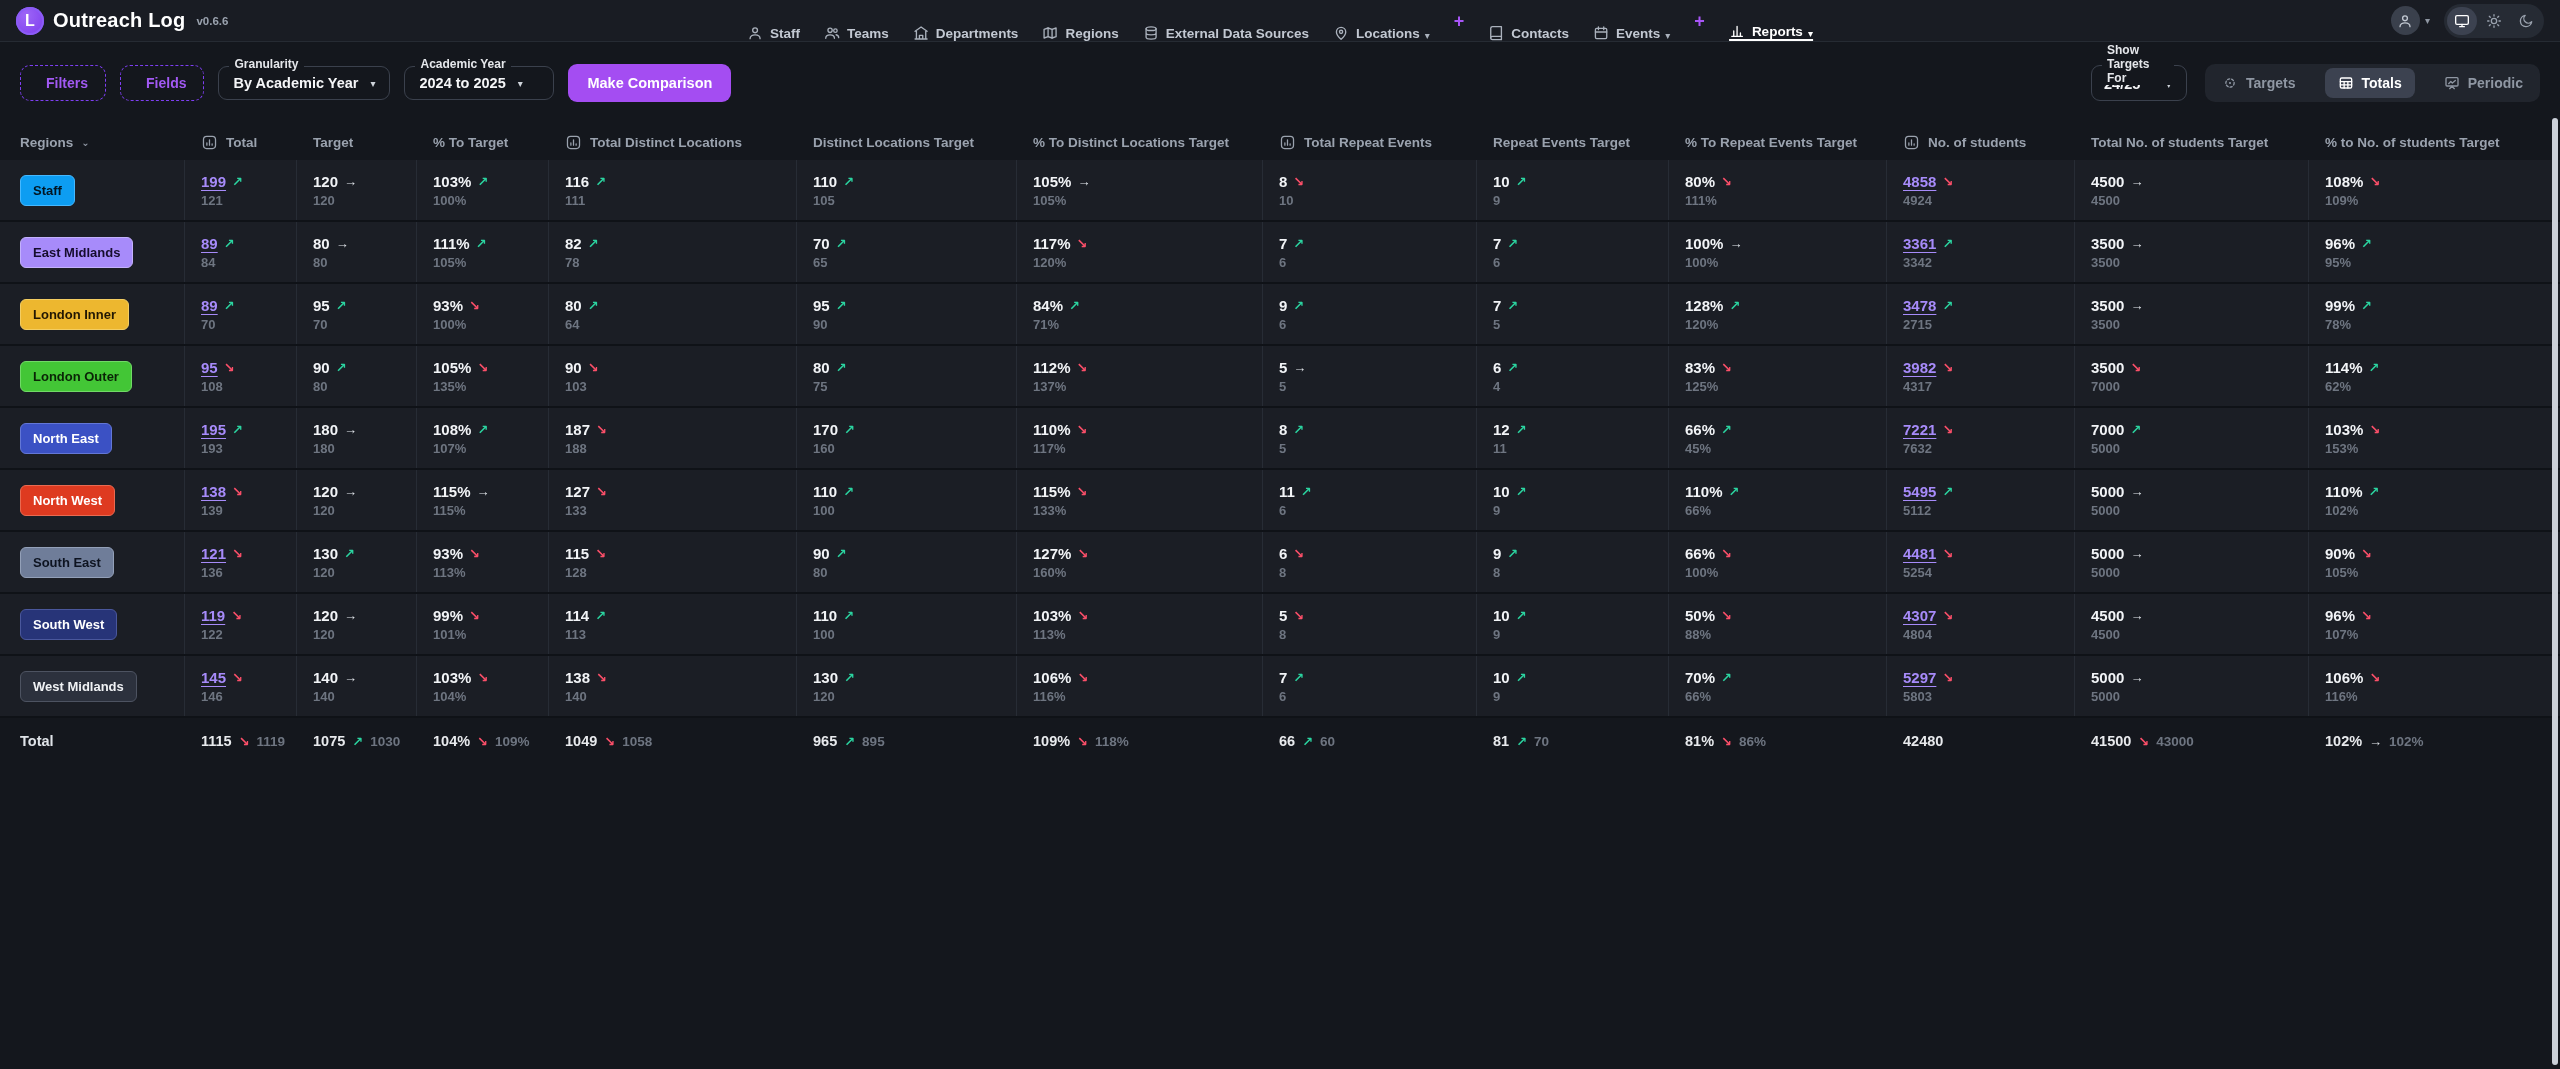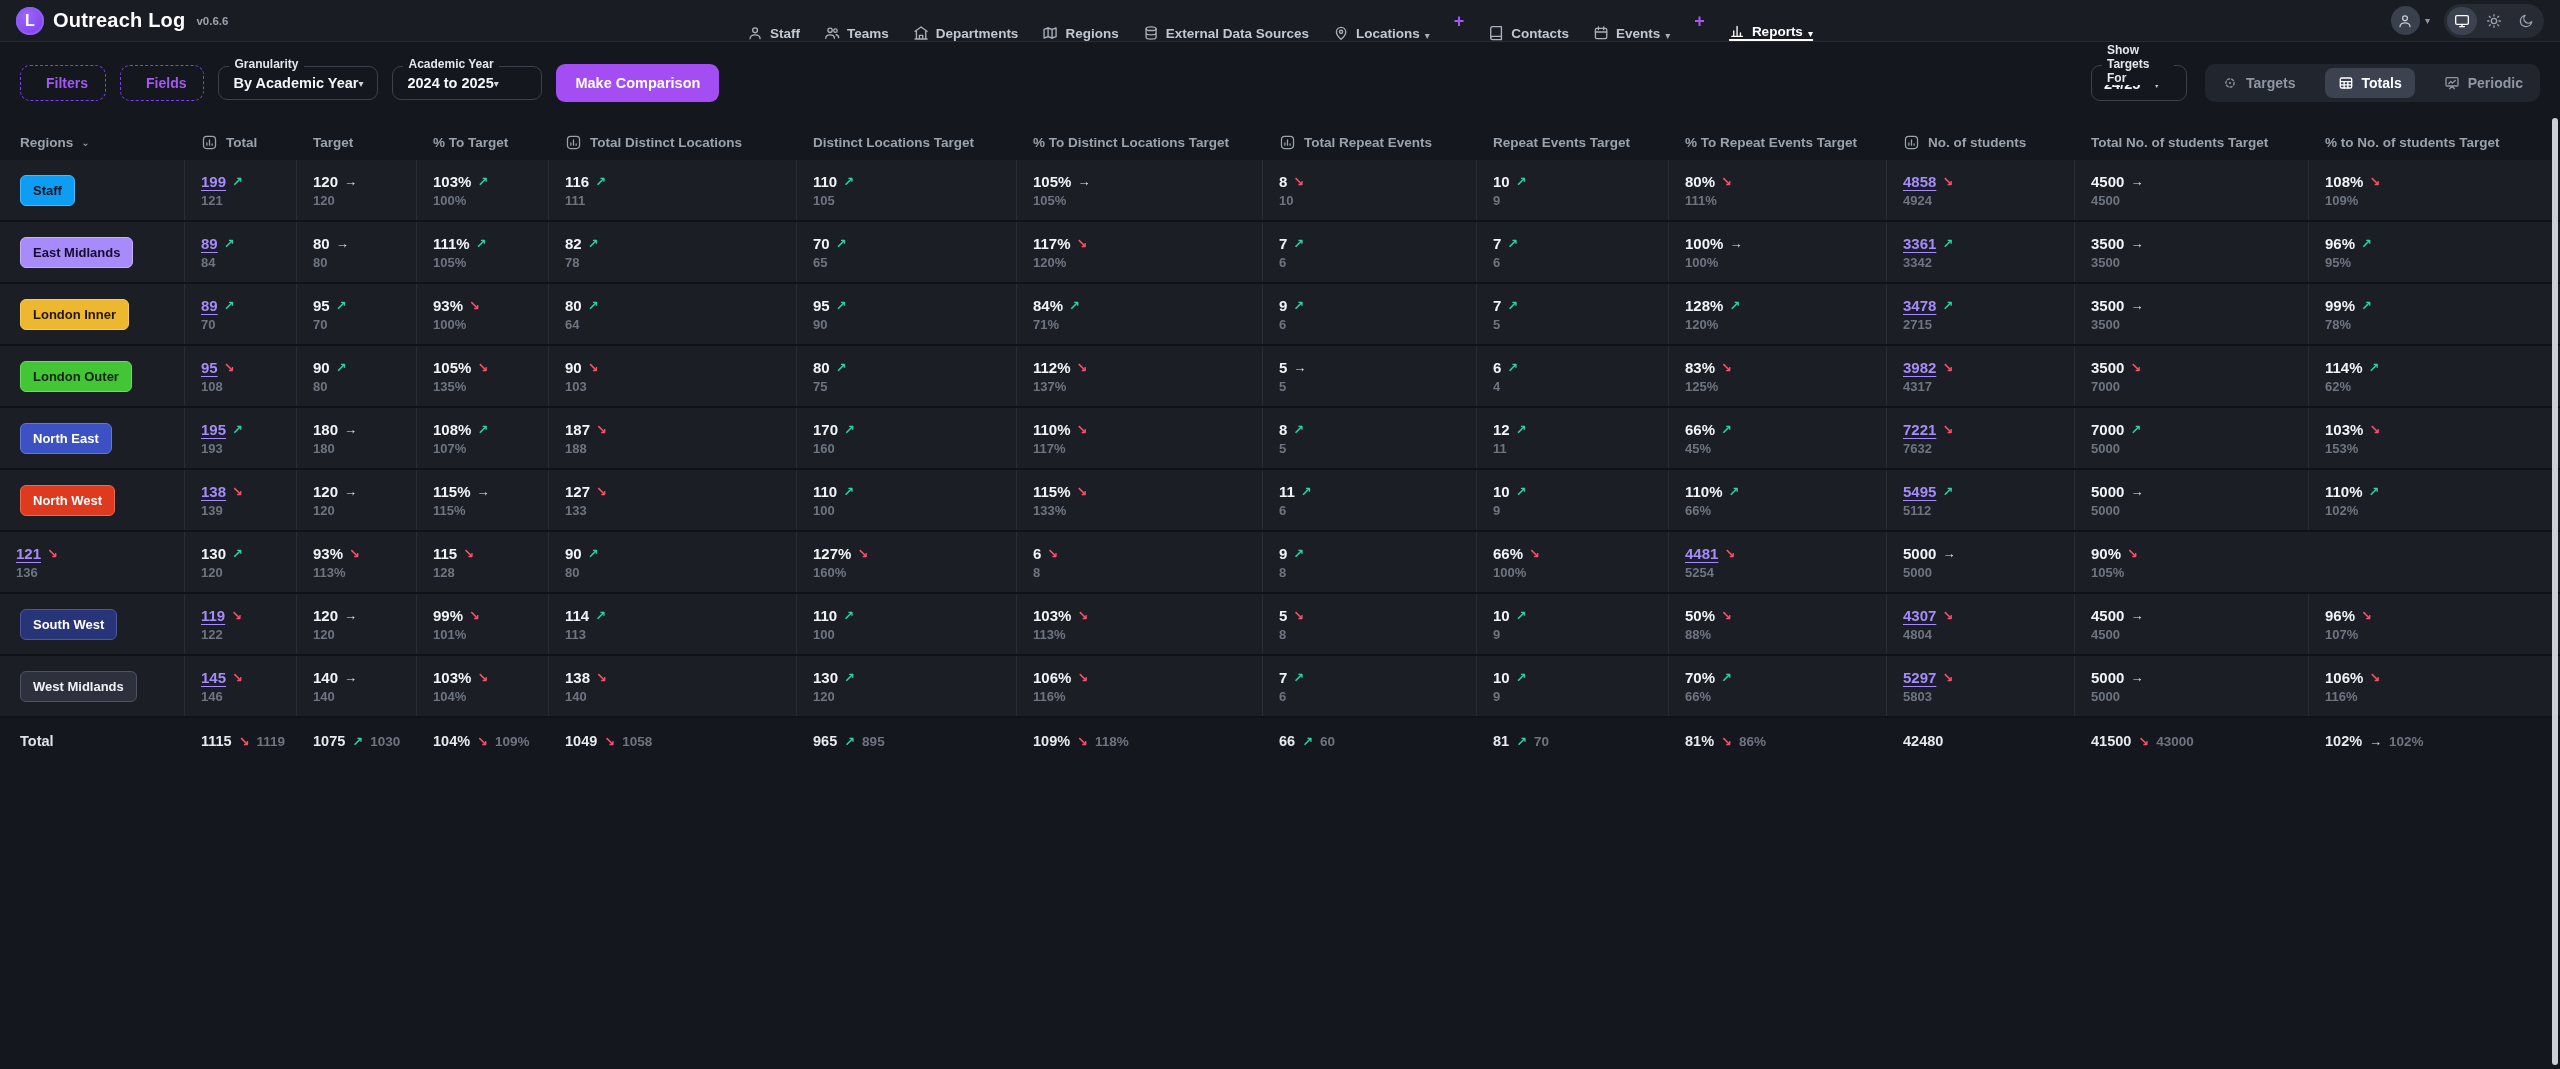--- a/index.html
+++ b/index.html
@@ -53,21 +53,21 @@
   .btn-dashed {
     display:flex; align-items:center; gap:8px; color:#a259f3; font-weight:700; font-size:14px;
     border:1.5px dashed #7e3ff2; border-radius:10px; padding:9px 17px; cursor:pointer;
     background:transparent;
   }
   .fieldset { position:relative; border:1px solid #3b414d; border-radius:9px;
     padding:8px 14px; min-width:150px; cursor:pointer; }
   .fieldset .legend { position:absolute; top:-9px; left:10px; background:#14171d;
     padding:0 5px; font-size:12px; font-weight:600; color:#e5e7eb; line-height:1.15; }
   .fieldset .value { font-size:14.5px; font-weight:700; color:#f5f6f8; display:flex;
-    align-items:center; gap:0; }
+    align-items:center; gap:12px; }
   .caret { font-size:10px; color:#cfd4db; }
   .btn-primary { background:#a44df2; color:#fff; font-weight:700; font-size:14.5px;
     border:none; border-radius:9px; padding:11px 19px; cursor:pointer; }
 
   .toolbar-right { margin-left:auto; display:flex; align-items:center; gap:18px; }
   .fieldset.show-targets { min-width:96px; padding:10px 12px 8px 12px; }
   .fieldset.show-targets .legend { top:-22px; width:72px; }
   .segmented { background:#21252d; border-radius:10px; padding:4px; display:flex; gap:16px; }
   .seg-btn { display:flex; align-items:center; gap:8px; color:#8f97a3; font-size:14px;
     font-weight:700; padding:7px 13px; border-radius:8px; cursor:pointer; }
@@ -904,20 +904,23 @@
       </div>
       <div class="td">
         <div class="v">
           <span class="">110%</span>
           <span class="arrow t-up">↗</span>
         </div>
         <div class="prev">102%</div>
       </div>
     </div>
     <div class="grid trow">
+      <div class="td td-region">
+        <span class="badge" style="background:#6f7d99;color:#0d1320;border-color:#93a0b8">South East</span>
+      </div>
       <div class="td">
         <div class="v">
           <span class="linkval">121</span>
           <span class="arrow t-down">↘</span>
         </div>
         <div class="prev">136</div>
       </div>
       <div class="td">
         <div class="v">
           <span class="">130</span>

